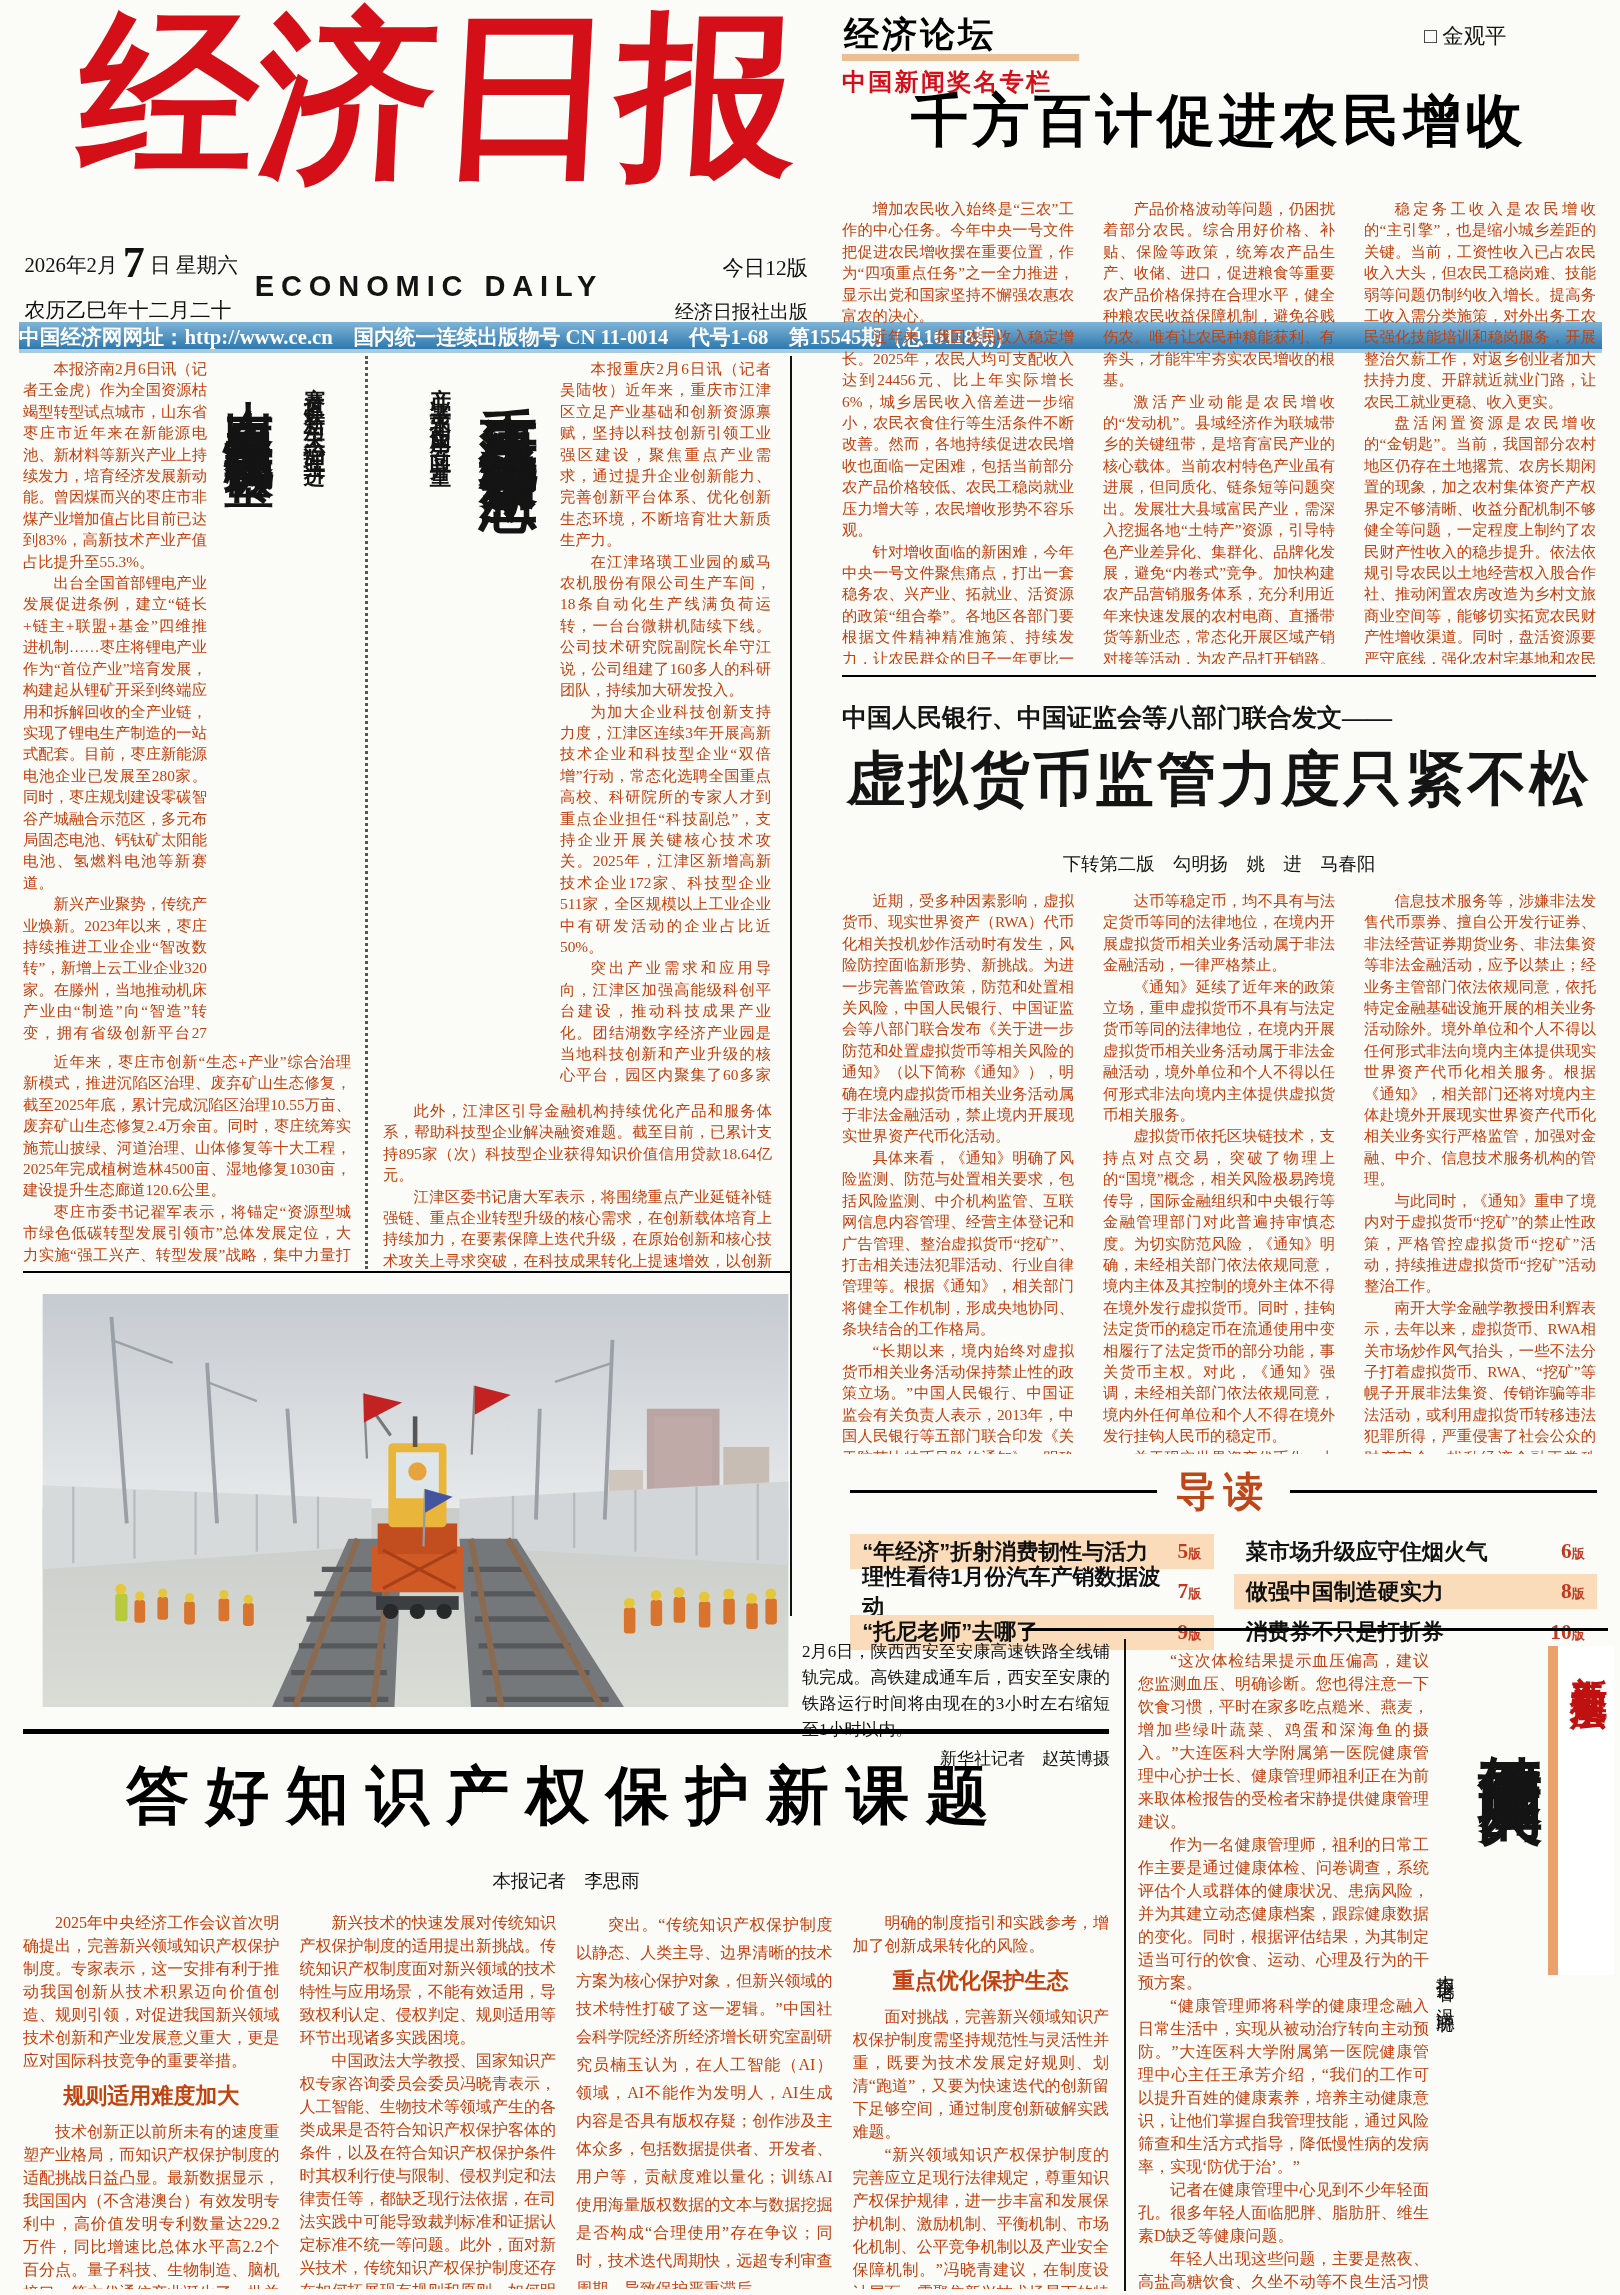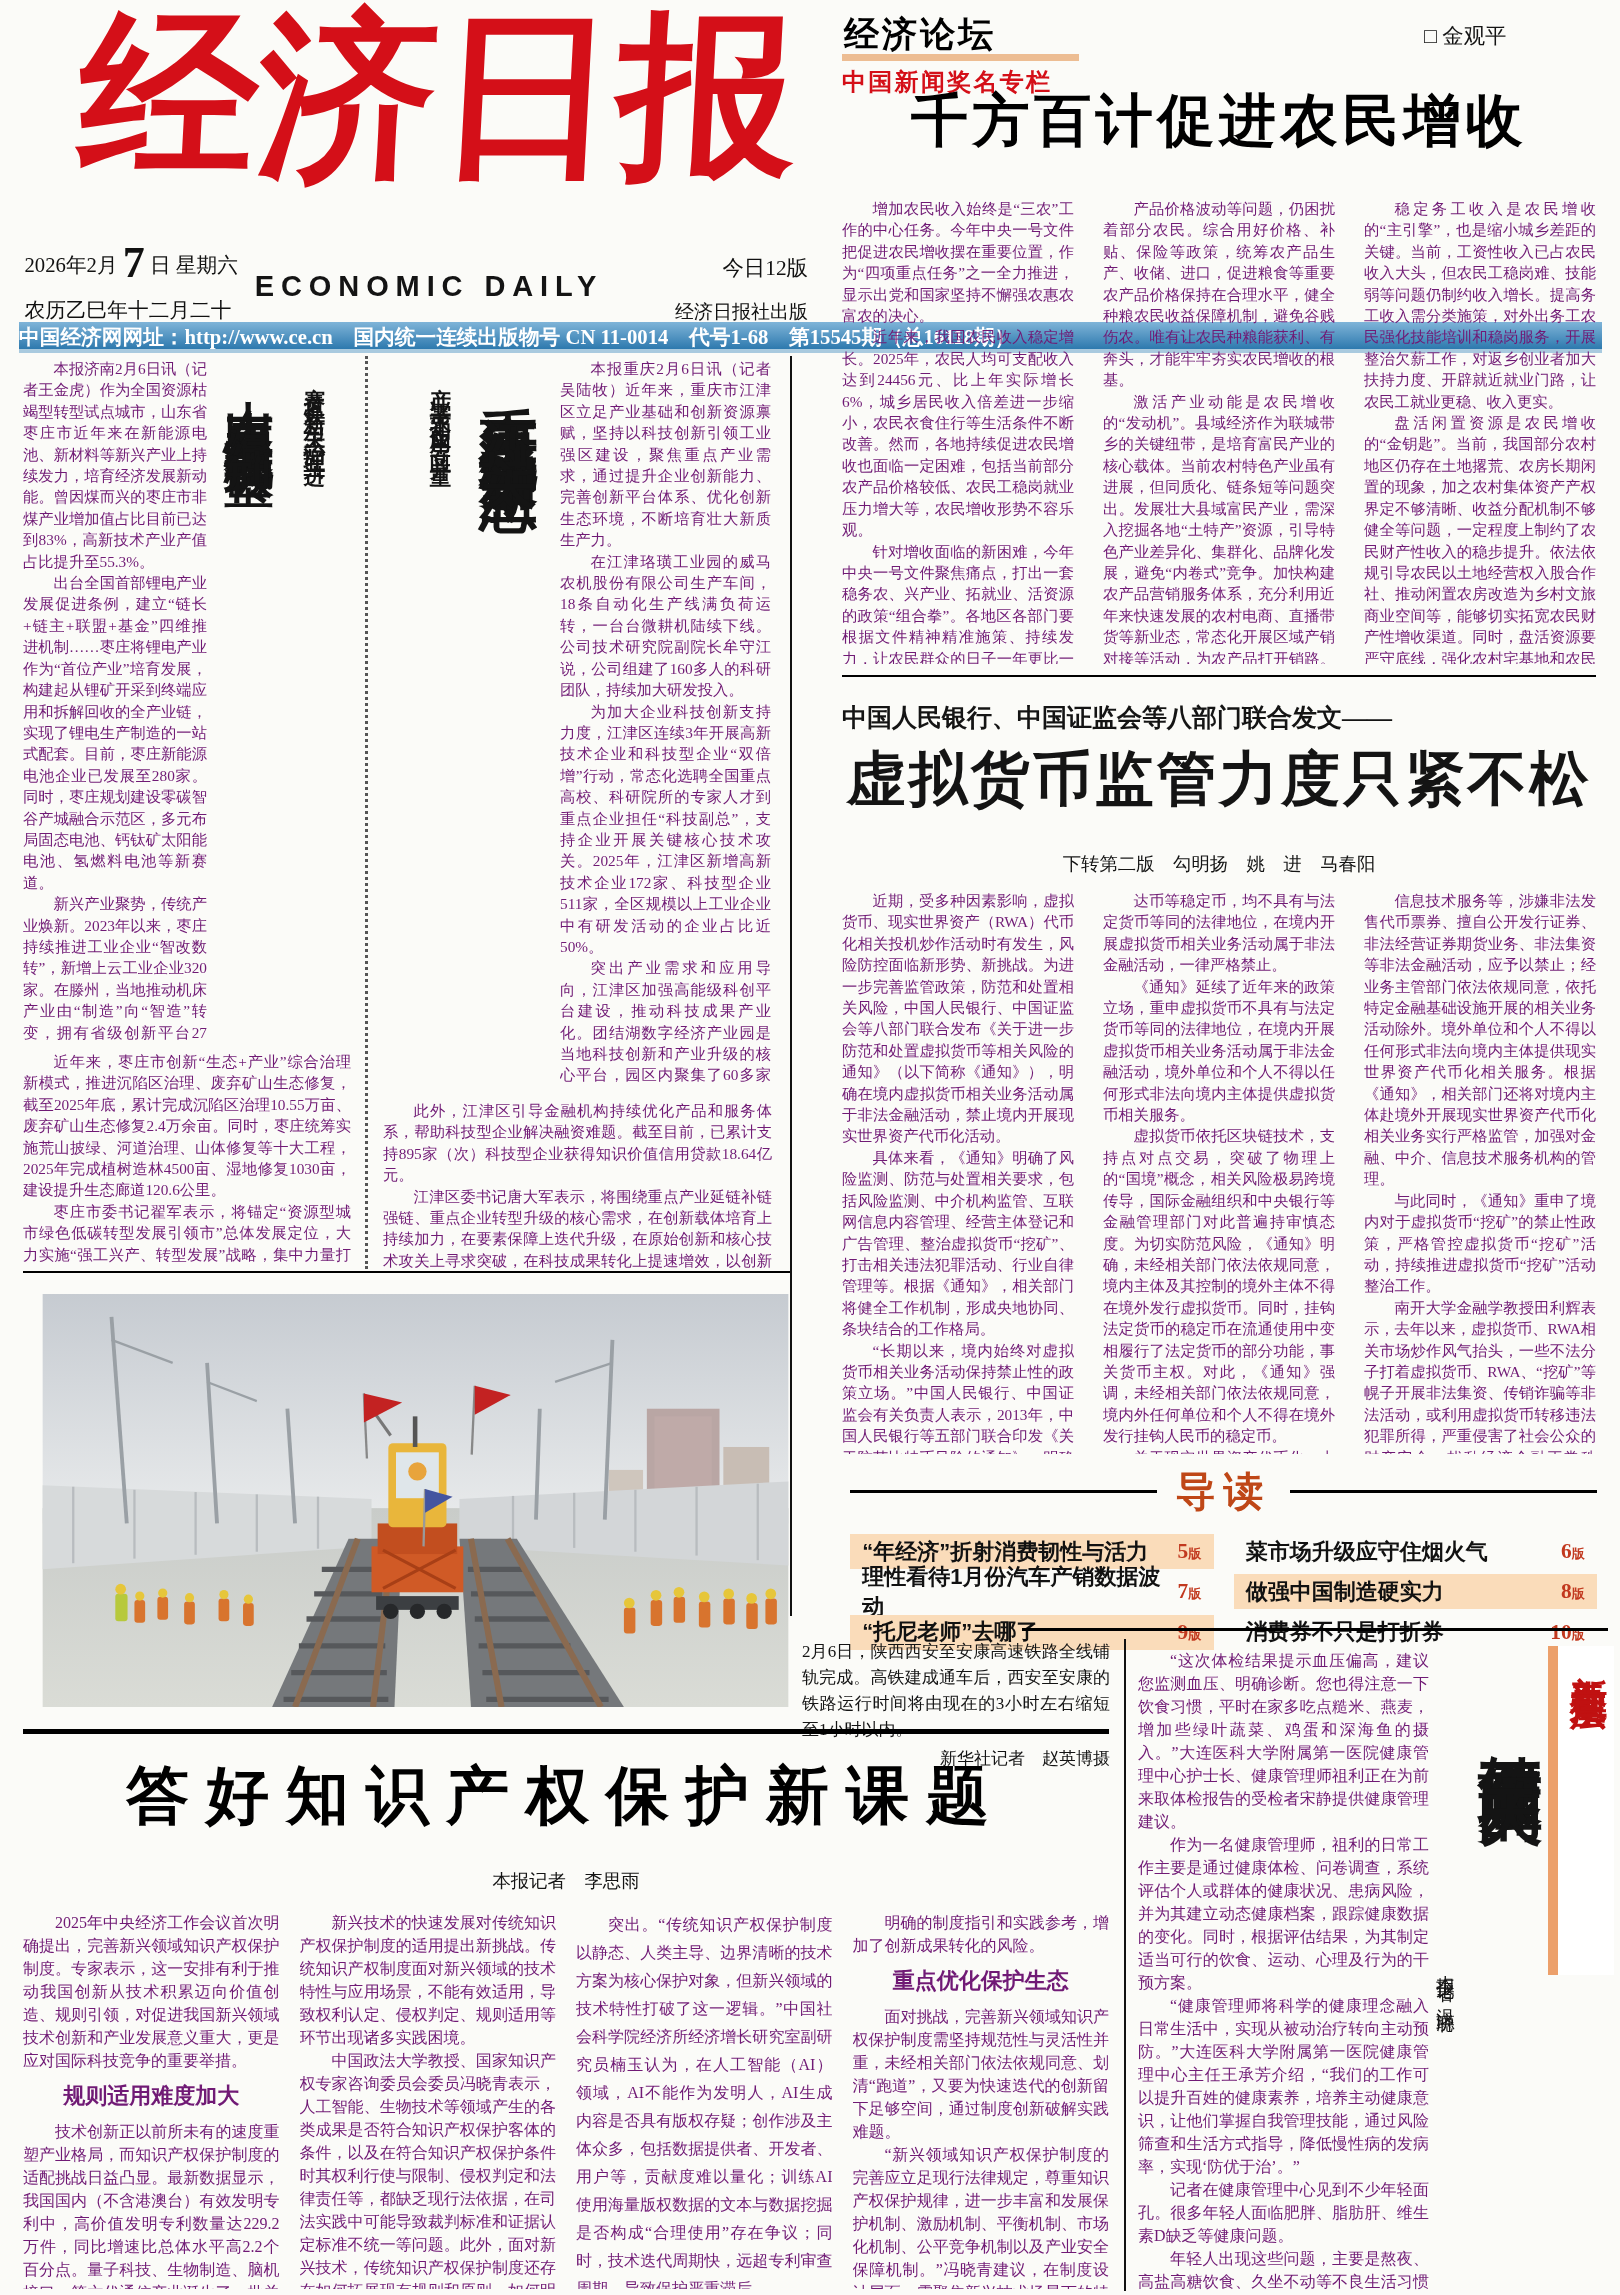--- a/index.html
+++ b/index.html
@@ -1,21 +1,21 @@
 <!DOCTYPE html>
 <html style="font-size:12.3px"><head>
 <meta charset="utf-8">
 <style>
   html,body{margin:0;padding:0;background:#888;}
   .page{position:relative;width:1621px;height:2295px;background:#fbfbf8;overflow:hidden;
         font-family:"Liberation Serif",serif;color:#141414;}
   .abs{position:absolute;}
   .rule{position:absolute;background:#000;}
   .v-rule{position:absolute;width:0;}
-  .body-text{font-size:15.3px;line-height:21.4px;text-align:justify;color:#701a75;}
+  .body-text{font-size:15.3px;line-height:21.4px;text-align:justify;color:#c2410c;}
   .body-text .para{margin:0;text-indent:2em;}
   .cols{display:flex;}
   .col{overflow:hidden;}
   .v-text{writing-mode:vertical-rl;text-orientation:upright;}
   .serif-head{font-family:"Liberation Serif","DejaVu Serif",serif;font-weight:700;}
   .sans{font-family:"Liberation Sans","DejaVu Sans",sans-serif;}
   .center{text-align:center;}
   
   .masthead-title{font-family:"DejaVu Serif",serif;font-weight:700;color:#d40f18;
     font-size:178px;line-height:1;letter-spacing:1.5px;transform:skewX(-3deg);}
@@ -338,21 +338,21 @@
     <div class="col body-text" style="width:257px;font-size:16px;line-height:28px;">
         <p class="para">突出。“传统知识产权保护制度以静态、人类主导、边界清晰的技术方案为核心保护对象，但新兴领域的技术特性打破了这一逻辑。”中国社会科学院经济所经济增长研究室副研究员楠玉认为，在人工智能（AI）领域，AI不能作为发明人，AI生成内容是否具有版权存疑；创作涉及主体众多，包括数据提供者、开发者、用户等，贡献度难以量化；训练AI使用海量版权数据的文本与数据挖掘是否构成“合理使用”存在争议；同时，技术迭代周期快，远超专利审查周期，导致保护严重滞后。</p>
         <p class="para">对于不少企业和科研院所等创新主体而言，新兴领域知识产权布局同样面临多重不确定性。冯晓青认为，新兴领域的关键核心技术和共性技术很多尚未经过市场化检验，企业在选择保护方式（专利申请或技术秘密）、确定申请时机以及选择申请国家和地区等方面，缺乏</p>
       </div>
     <div class="col body-text" style="width:257px;font-size:16px;line-height:23px;">
       <div>
           <p class="para">明确的制度指引和实践参考，增加了创新成果转化的风险。</p>
         </div>
       <div class="subhead">重点优化保护生态</div>
       <div>
-          <p class="para">面对挑战，完善新兴领域知识产权保护制度需坚持规范性与灵活性并重，未经相关部门依法依规同意、划清“跑道”，又要为快速迭代的创新留下足够空间，通过制度创新破解实践难题。</p>
+          <p class="para">面对挑战，完善新兴领域知识产权保护制度需坚持规范性与灵活性并重，既要为技术发展定好规则、划清“跑道”，又要为快速迭代的创新留下足够空间，通过制度创新破解实践难题。</p>
           <p class="para">“新兴领域知识产权保护制度的完善应立足现行法律规定，尊重知识产权保护规律，进一步丰富和发展保护机制、激励机制、平衡机制、市场化机制、公平竞争机制以及产业安全保障机制。”冯晓青建议，在制度设计层面，需聚焦新兴技术场景下的特殊需求，明确AI算法专利、生成技术方案的可专利性条件，以及元宇宙环境下虚拟商品和服务的商标注册标准；（下转第二版）</p>
         </div>
     </div>
   </div>
 
   <div class="rule" style="left:1022px;top:1628px;width:586px;height:3.1px;"></div>
   <div class="v-rule" style="left:1124px;top:1639px;height:652px;border-left:2.3px solid #111;"></div>
 
   <div class="abs v-text spring-label" style="left:1548px;top:1646px;height:329px;">新春走基层</div>
   <div class="abs v-text serif-head" style="left:1467px;top:1706px;height:587px;font-size:64px;letter-spacing:4.6px;">健康管理师的一天</div>

